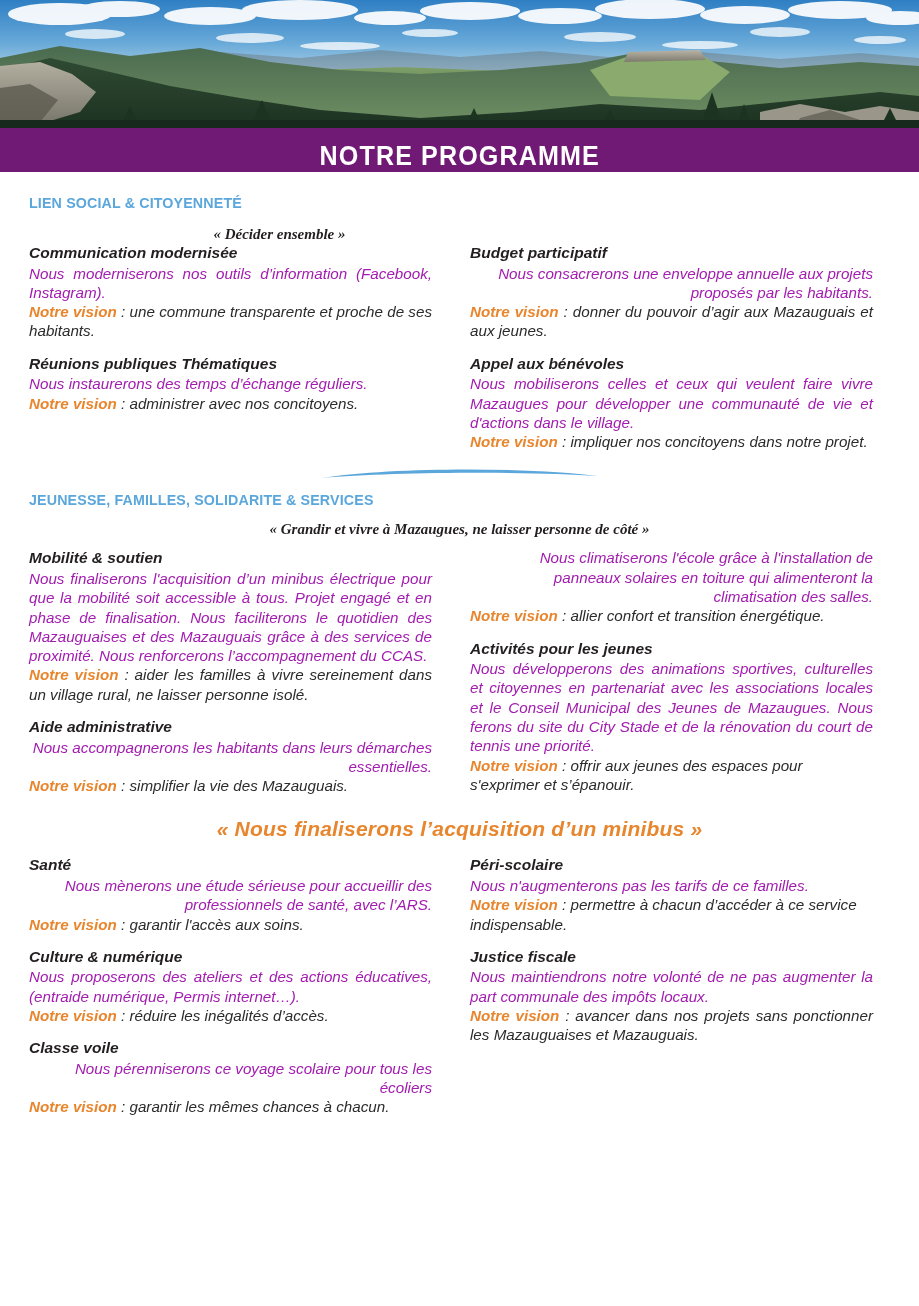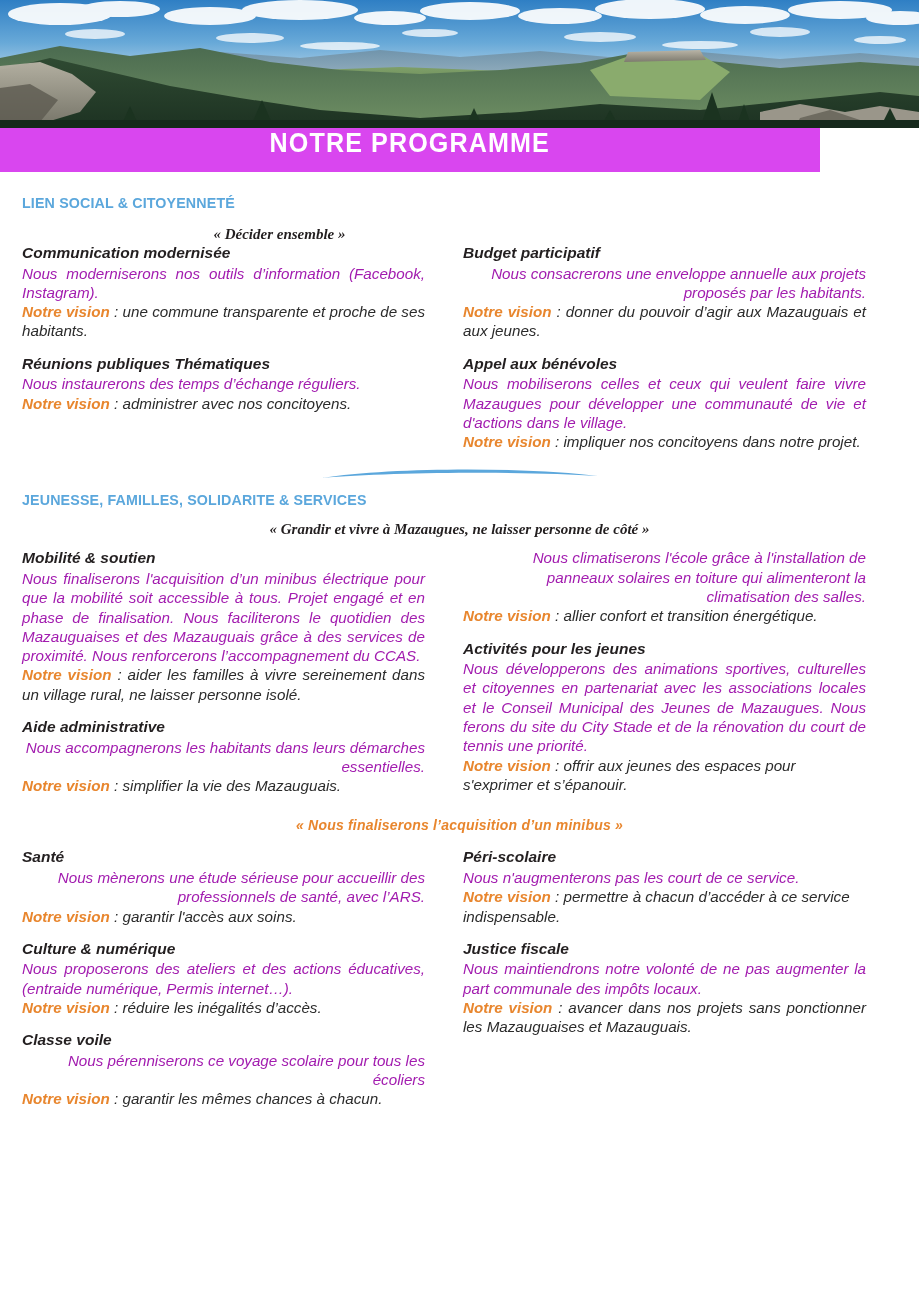--- a/index.html
+++ b/index.html
@@ -20,39 +20,39 @@
   .hero {
     position: relative;
     width: 919px;
     height: 128px;
     overflow: hidden;
   }
   .hero svg { display: block; width: 919px; height: 128px; }
 
   
   .banner {
-    width: 820px;
+    width: 919px;
     height: 44px;
-    background: #d946ef;
+    background: #701a75;
     display: flex;
-    align-items: flex-start;
+    align-items: flex-end;
     justify-content: center;
   }
   .banner-title {
     color: #ffffff;
     font-size: 27px;
     font-weight: bold;
     letter-spacing: 1.2px;
     font-family: "Liberation Sans Narrow", "Liberation Sans", sans-serif;
     transform: scaleX(0.93);
   }
 
   
   .page {
-    padding: 0 22px;
+    padding: 0 29px;
     box-sizing: border-box;
     width: 919px;
   }
 
   .section-head {
     color: #5ba7dc;
     font-weight: bold;
     font-size: 15.5px;
     letter-spacing: 0.15px;
     font-family: "Liberation Sans Narrow", "Liberation Sans", sans-serif;
@@ -70,21 +70,21 @@
     color: #231f20;
     font-family: Liberation Serif, serif;
   }
   .motto-1 { margin: 14px 0 0 0; padding-right: 360px; }
   .motto-2 { margin: 12px 0 0 0; }
 
   .motto-orange {
     text-align: center;
     font-style: italic;
     font-weight: bold;
-    font-size: 14px;
+    font-size: 21px;
     color: #e8862e;
     letter-spacing: 0.2px;
     font-family: "Liberation Sans Narrow", "Liberation Sans", sans-serif;
     margin: 0;
   }
 
   
   .cols {
     display: flex;
     gap: 38px;
@@ -333,21 +333,21 @@
         <div class="item-body left">Nous pérenniserons ce voyage scolaire pour tous les écoliers</div>
         <div class="vision"><span class="vision-label">Notre vision</span><span> : garantir les mêmes chances à chacun.</span></div>
       </div>
 
     </div>
 
     <div class="col">
 
       <div class="item">
         <div class="item-title">Péri-scolaire</div>
-        <div class="item-body">Nous n'augmenterons pas les court de ce service.</div>
+        <div class="item-body">Nous n'augmenterons pas les tarifs de ce familles.</div>
         <div class="vision left"><span class="vision-label">Notre vision</span><span> : permettre à chacun d’accéder à ce service indispensable.</span></div>
       </div>
 
       <div class="item">
         <div class="item-title">Justice fiscale</div>
         <div class="item-body">Nous maintiendrons notre volonté de ne pas augmenter la part communale des impôts locaux.</div>
         <div class="vision"><span class="vision-label">Notre vision</span><span> : avancer dans nos projets sans ponctionner les Mazauguaises et Mazauguais.</span></div>
       </div>
 
     </div>

